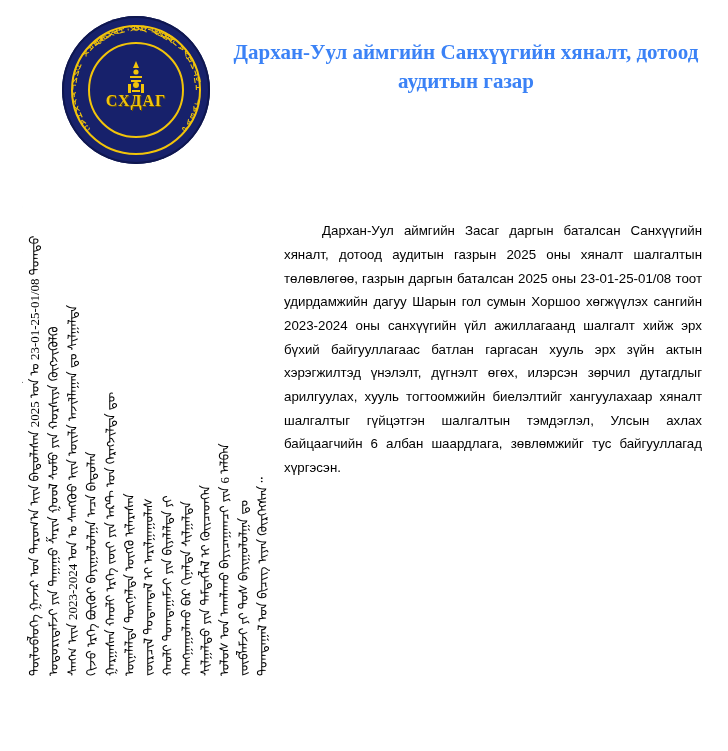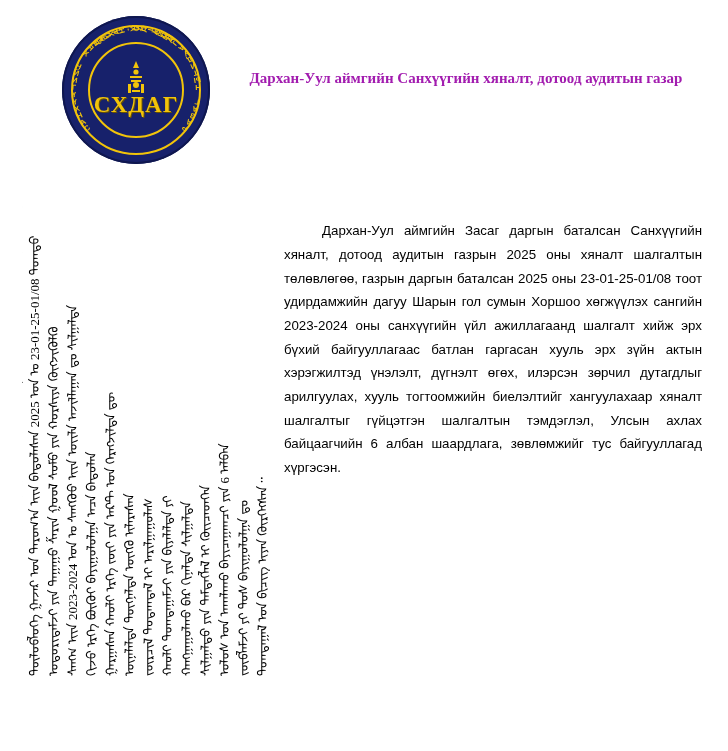--- a/index.html
+++ b/index.html
@@ -64,21 +64,21 @@
   }
   .emblem-word {
     position: absolute;
     left: 0;
     right: 0;
     top: 48px;
     text-align: center;
     color: #f2c40a;
     font-family: "Liberation Serif", serif;
     font-weight: bold;
-    font-size: 23px;
+    font-size: 16px;
     letter-spacing: 1px;
     text-shadow: 1px 1px 0 #6b5300;
   }
   
   .arc-top span, .arc-bottom span {
     position: absolute;
     left: 50%;
     top: 50%;
     color: #f2c40a;
     font-size: 7.4px;
@@ -94,25 +94,24 @@
 
   .title-block {
     flex: 1;
     padding-top: 28px;
     padding-left: 14px;
     padding-right: 6px;
   }
   .doc-title {
     font-family: "Liberation Serif", serif;
     font-weight: bold;
-    font-size: 15px;
+    font-size: 21px;
     line-height: 1.38;
     text-align: center;
-    color: #a21caf;
-    margin-top: 30px;
+    color: #3b82f6;
   }
 
   
   .body-area {
     display: flex;
     padding: 46px 22px 0 22px;
     box-sizing: border-box;
     height: 591px;
   }
 

